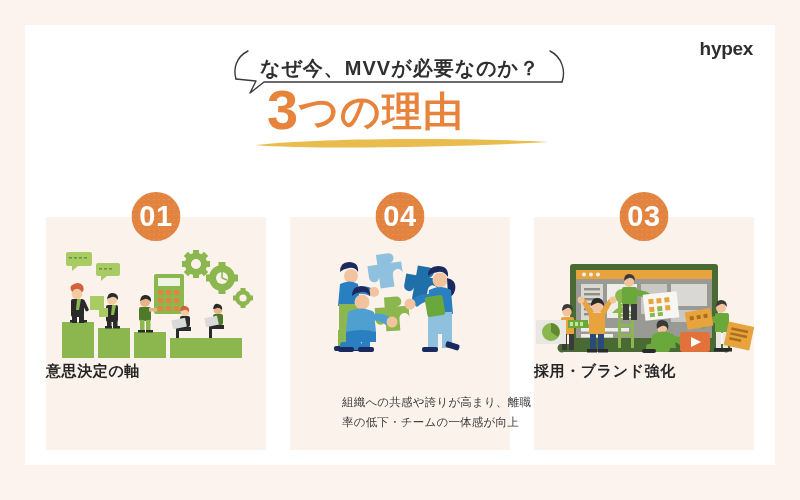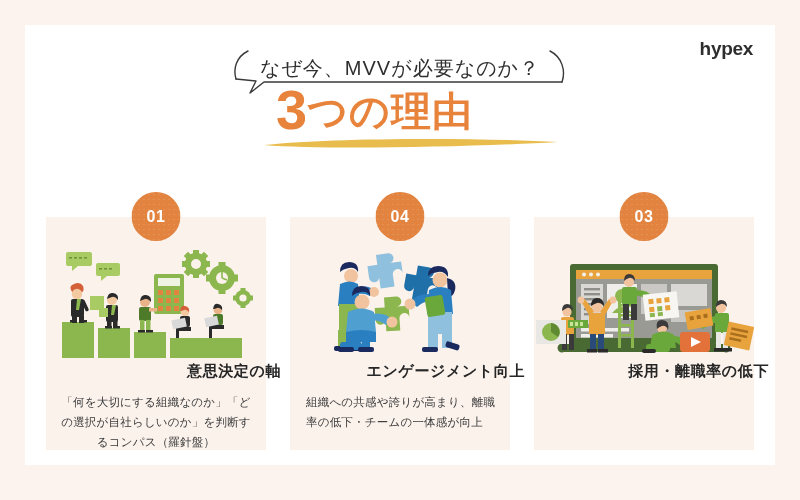--- a/index.html
+++ b/index.html
@@ -49,39 +49,38 @@
     width: 750px;
     height: 62px;
   }
   .bubble-text {
     position: absolute;
     left: 0;
     top: 14px;
     width: 750px;
     text-align: center;
     font-size: 20px;
-    font-weight: 400;
+    font-weight: 700;
     letter-spacing: 1px;
     color: #2f2f2f;
   }
   .bubble-svg {
     position: absolute;
     left: 205px;
     top: 8px;
   }
 
   
   .reason-wrap {
     position: absolute;
     left: 0;
     top: 57px;
     width: 681px;
     height: 78px;
     text-align: center;
-    padding-left: 9px;
   }
   .reason-line {
     position: relative;
     display: inline-block;
     white-space: nowrap;
     line-height: 1;
   }
   .reason-num {
     font-size: 56px;
     font-weight: 700;
@@ -124,57 +123,57 @@
     left: 50%;
     top: -25px;
     transform: translateX(-50%);
     width: 49px;
     height: 49px;
     border-radius: 50%;
     background: #e2833f;
     background-image: radial-gradient(circle, rgba(255,255,255,0.22) 0.8px, transparent 0.9px);
     background-size: 5px 5px;
     color: #ffffff;
-    font-size: 16px;
+    font-size: 29px;
     font-weight: 700;
     display: flex;
     align-items: center;
     justify-content: center;
     letter-spacing: 0.5px;
   }
   .illo {
     position: absolute;
     left: 0;
     top: 33px;
     width: 220px;
     height: 108px;
   }
   .card-title {
     position: absolute;
     left: 0;
     top: 145px;
     width: 235px;
-    text-align: right;
+    text-align: left;
     font-size: 15px;
     font-weight: 700;
     color: #262626;
     letter-spacing: 0.6px;
   }
   .card-body {
     position: absolute;
     left: 16px;
     top: 175px;
     width: 190px;
     font-size: 11.5px;
     line-height: 1.75;
     color: #3a3a3a;
     letter-spacing: 0.2px;
   }
   .card-body.center { text-align: center; left: 10px; width: 200px; }
-  .card-body.left   { text-align: left; }
+  .card-body.left   { text-align: left; margin-left: 36px; }
 </style>
 </head>
 <body>
 
 <div class="slide">
   <div class="panel">
 
     <div class="logo">hypex</div>
 
     <div class="bubble-wrap">
@@ -323,21 +322,20 @@
             <circle cx="172" cy="60" r="4.4" fill="#e8b388"></circle>
             <path d="M167 59 q1 -6 5 -5 q5 1 4 6 q-3 -3 -5 -2 q-2 1 -4 1z" fill="#2a2a2a"></path>
             <rect x="167" y="64" width="10" height="11" rx="2" fill="#4e7b2a"></rect>
             <rect x="166" y="75" width="12" height="4" fill="#2a2a2a"></rect>
             <rect x="163" y="75" width="3" height="13" fill="#2a2a2a"></rect>
             <rect x="159" y="67" width="13" height="9" fill="#d9d9d9" transform="rotate(-12 165 71)"></rect>
           </g>
         </svg>
 
         <div class="card-title">意思決定の軸</div>
-        <div class="card-body center">「何を大切にする組織なのか」「どの選択が自社らしいのか」を判断するコンパス（羅針盤）</div>
       </div>
 
       <div class="card">
         <div class="badge">04</div>
 
         <svg class="illo" viewBox="0 0 220 108">
 
           <g transform="translate(78,6) rotate(-8)">
             <path d="M8 0 h12 a5 5 0 0 1 0 10 h12 v12 a5 5 0 0 0 -10 0 v12 h-14 v-12 a5 5 0 0 1 -10 0 v-12 h10z" fill="#8fc0dd"></path>
           </g>
@@ -385,21 +383,20 @@
             <rect x="138" y="82" width="10" height="18" fill="#8fc0dd"></rect>
             <rect x="152" y="82" width="10" height="16" fill="#8fc0dd"></rect>
             <rect x="132" y="97" width="16" height="5" rx="2" fill="#1b2a5e"></rect>
             <rect x="156" y="92" width="14" height="6" rx="2" fill="#1b2a5e" transform="rotate(18 160 94)"></rect>
             <path d="M139 44 q-14 0 -18 8 l6 5 q7 -6 12 -5z" fill="#2a7fc0"></path>
             <circle cx="120" cy="54" r="5.5" fill="#f2c39f"></circle>
             <rect x="136" y="46" width="18" height="20" rx="2" fill="#6aa83c" transform="rotate(-10 145 56)"></rect>
           </g>
         </svg>
 
-        <div class="card-title">エンゲージメント向上</div>
         <div class="card-body left">組織への共感や誇りが高まり、離職率の低下・チームの一体感が向上</div>
       </div>
 
       <div class="card">
         <div class="badge">03</div>
 
         <svg class="illo" viewBox="0 0 220 108">
 
           <rect x="36" y="14" width="148" height="80" rx="3" fill="#4a6a33"></rect>
           <rect x="42" y="20" width="136" height="68" fill="#f3f1ee"></rect>
@@ -526,18 +523,18 @@
               <rect x="170" y="65" width="4" height="4"></rect>
           </g>
           <rect x="192" y="74" width="26" height="24" fill="#e8a33d" transform="rotate(12 205 86)"></rect>
           <g fill="#a96f1d" transform="rotate(12 205 86)">
             <rect x="196" y="79" width="17" height="2.5"></rect>
               <rect x="196" y="84" width="17" height="2.5"></rect>
             <rect x="196" y="89" width="12" height="2.5"></rect>
           </g>
         </svg>
 
-        <div class="card-title">採用・離職率の低下</div>
+        <div class="card-title">採用・ブランド強化</div>
       </div>
 
     </div>
   </div>
 </div>
 
 </body></html>

